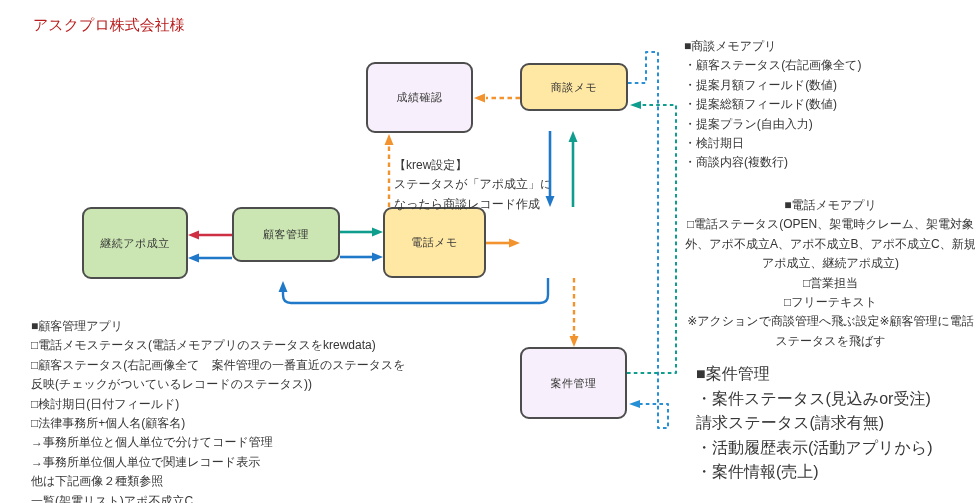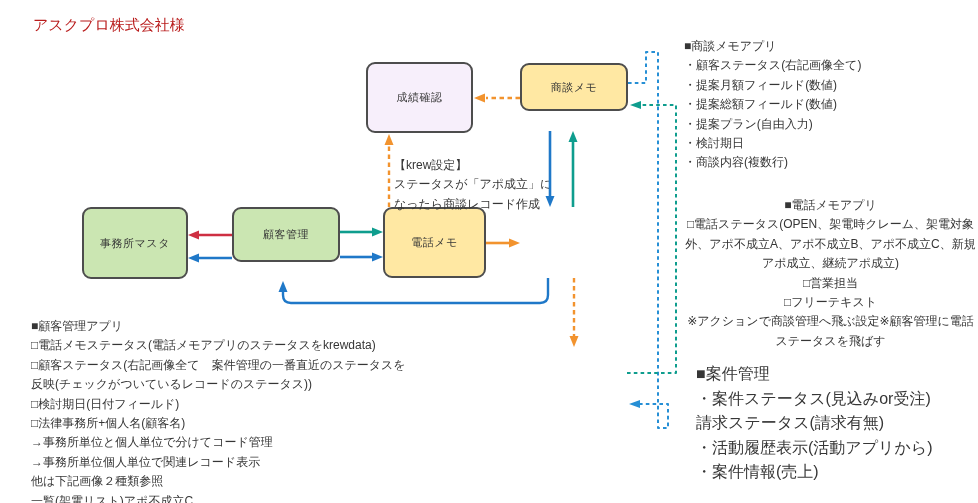--- a/index.html
+++ b/index.html
@@ -53,27 +53,30 @@
 
   <div id="title">アスクプロ株式会社様</div>
 
   <div class="node lavender" id="n-seiseki">
     <span>成績確認</span>
   </div>
   <div class="node yellow" id="n-shodan-memo">
     <span>商談メモ</span>
   </div>
   <div class="node green" id="n-jimusho">
-    <span>事務所マスタ</span>
+    <span>継続アポ成立</span>
   </div>
   <div class="node green" id="n-kokyaku">
     <span>顧客管理</span>
   </div>
   <div class="node yellow" id="n-denwa">
     <span>電話メモ</span>
+  </div>
+  <div class="node lavender" id="n-anken">
+    <span>案件管理</span>
   </div>
 
   <div class="note" id="note-krew">【krew設定】
 ステータスが「アポ成立」に
 なったら商談レコード作成</div>
   <div class="note" id="note-shodan-memo-app">■商談メモアプリ
 ・顧客ステータス(右記画像全て)
 ・提案月額フィールド(数値)
 ・提案総額フィールド(数値)
 ・提案プラン(自由入力)

